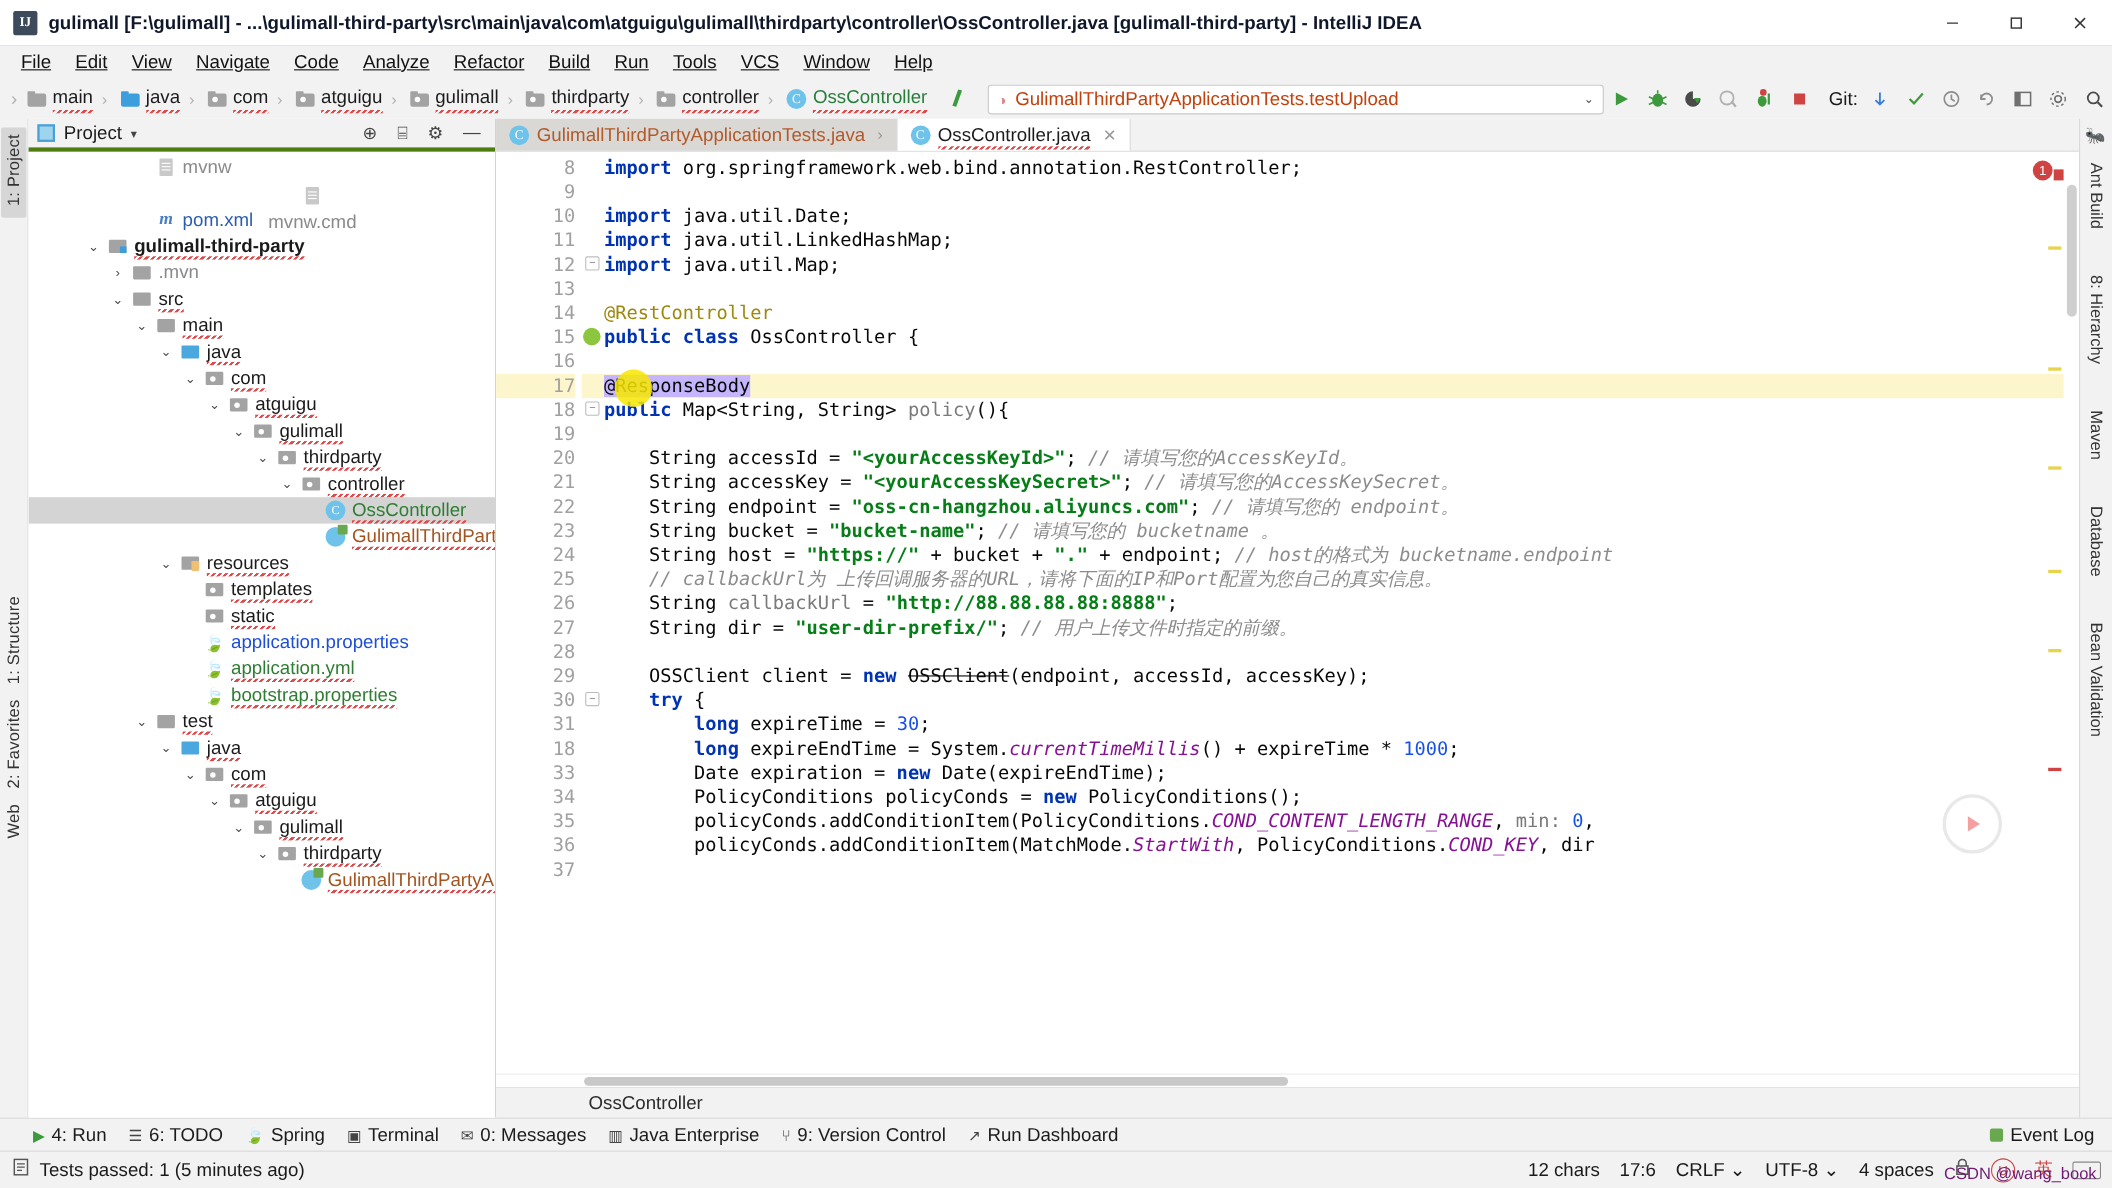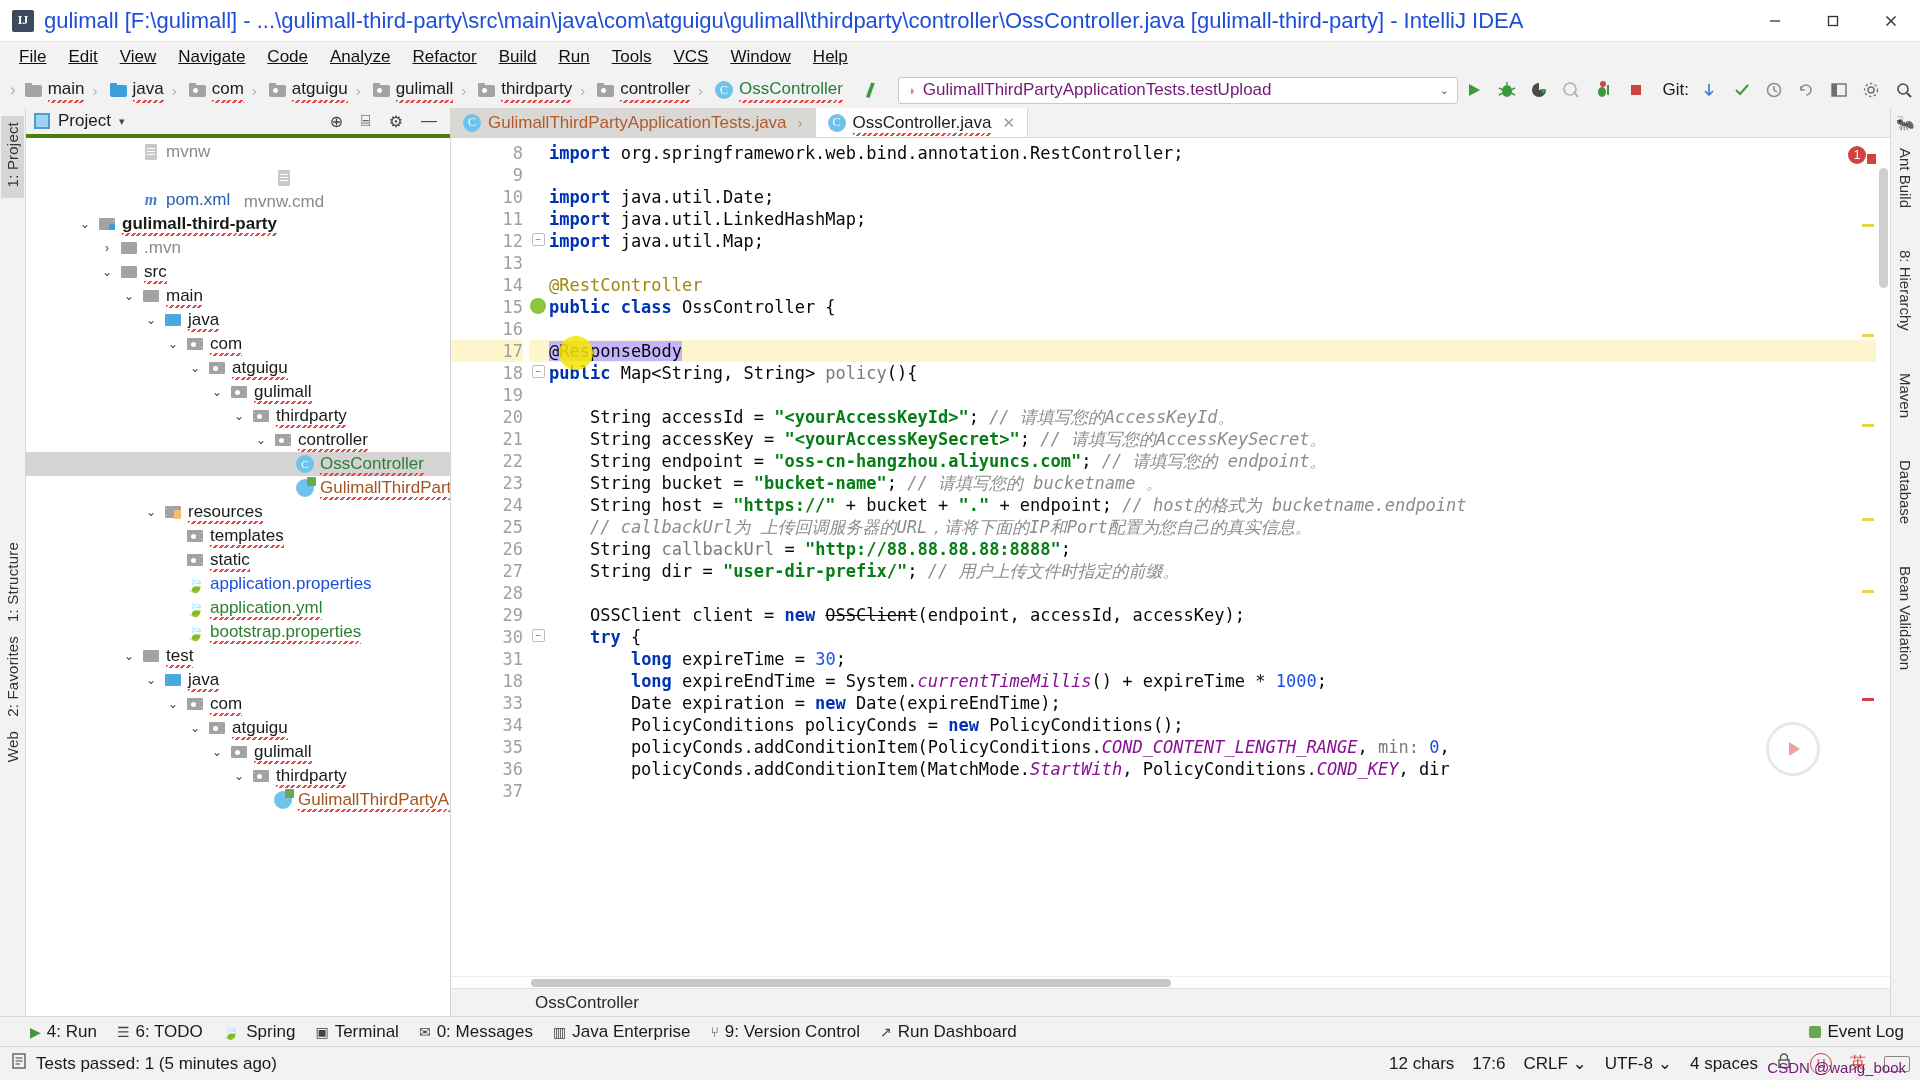--- a/index.html
+++ b/index.html
@@ -17,21 +17,21 @@
   .titlebar {
     height: 42px; background:#ffffff; display:flex; align-items:center;
     border-bottom:1px solid #e3e3e3; flex:none; position:relative;
   }
   .tb-icon {
     width:22px; height:22px; margin-left:12px; margin-right:10px;
     background:#3d4a5c; border-radius:2px; color:#fff;
     font-size:12px; font-weight:bold; display:flex; align-items:center; justify-content:center;
     font-family:"Liberation Serif", serif;
   }
-  .tb-title { font-size:22px; color:#1d4ed8; white-space:nowrap; }
+  .tb-title { font-size:17px; color:#0f172a; white-space:nowrap;font-weight:bold; }
   .tb-controls { margin-left:auto; display:flex; height:100%; }
   .tb-btn { width:58px; height:100%; display:flex; align-items:center; justify-content:center; font-size:19px; color:#333; }
   .tb-btn svg { display:block; }
 
   
   .menubar { height:30px; background:#f2f2f2; display:flex; align-items:center; padding-left:8px; flex:none; }
   .menu-item { padding:3px 11px; font-size:17px; color:#111; white-space:nowrap; }
   .menu-item u { text-decoration:underline; }
 
   
@@ -49,21 +49,21 @@
      background-image: repeating-linear-gradient(135deg,#e04a4a 0 2px, transparent 2px 4px); }
   .cls-ico { width:18px; height:18px; border-radius:50%; background:#6fc3ea; color:#fff; font-size:12px;
      display:flex; align-items:center; justify-content:center; font-family:"Liberation Serif", serif; }
   .crumb-text.green { color:#287d3c; }
   .nav-hammer { margin:0 12px; color:#3c9a3c; font-size:20px; transform:rotate(-20deg); }
   .runconfig {
     display:flex; align-items:center; height:27px; background:#fff; border:1px solid #c9c9c9; border-radius:3px;
     padding:0 8px; margin-left:4px; gap:8px; min-width:560px;
   }
   .runconfig .rc-ico { color:#d88; font-size:13px; }
-  .runconfig .rc-label { font-size:17px; color:#701a75; flex:1; }
+  .runconfig .rc-label { font-size:17px; color:#c2410c; flex:1; }
   .runconfig .rc-caret { color:#555; font-size:11px; }
   .toolbtn { width:34px; height:30px; display:flex; align-items:center; justify-content:center; }
   .git-label { font-size:17px; margin-left:10px; margin-right:4px; color:#1b1b1b; }
 
   
   .main { flex:1; display:flex; min-height:0; background:#f2f2f2; }
 
   
   .vstrip { width:26px; background:#f2f2f2; display:flex; flex-direction:column; align-items:center;
             border-right:1px solid #d9d9d9; flex:none; padding-top:8px; gap:14px; }

